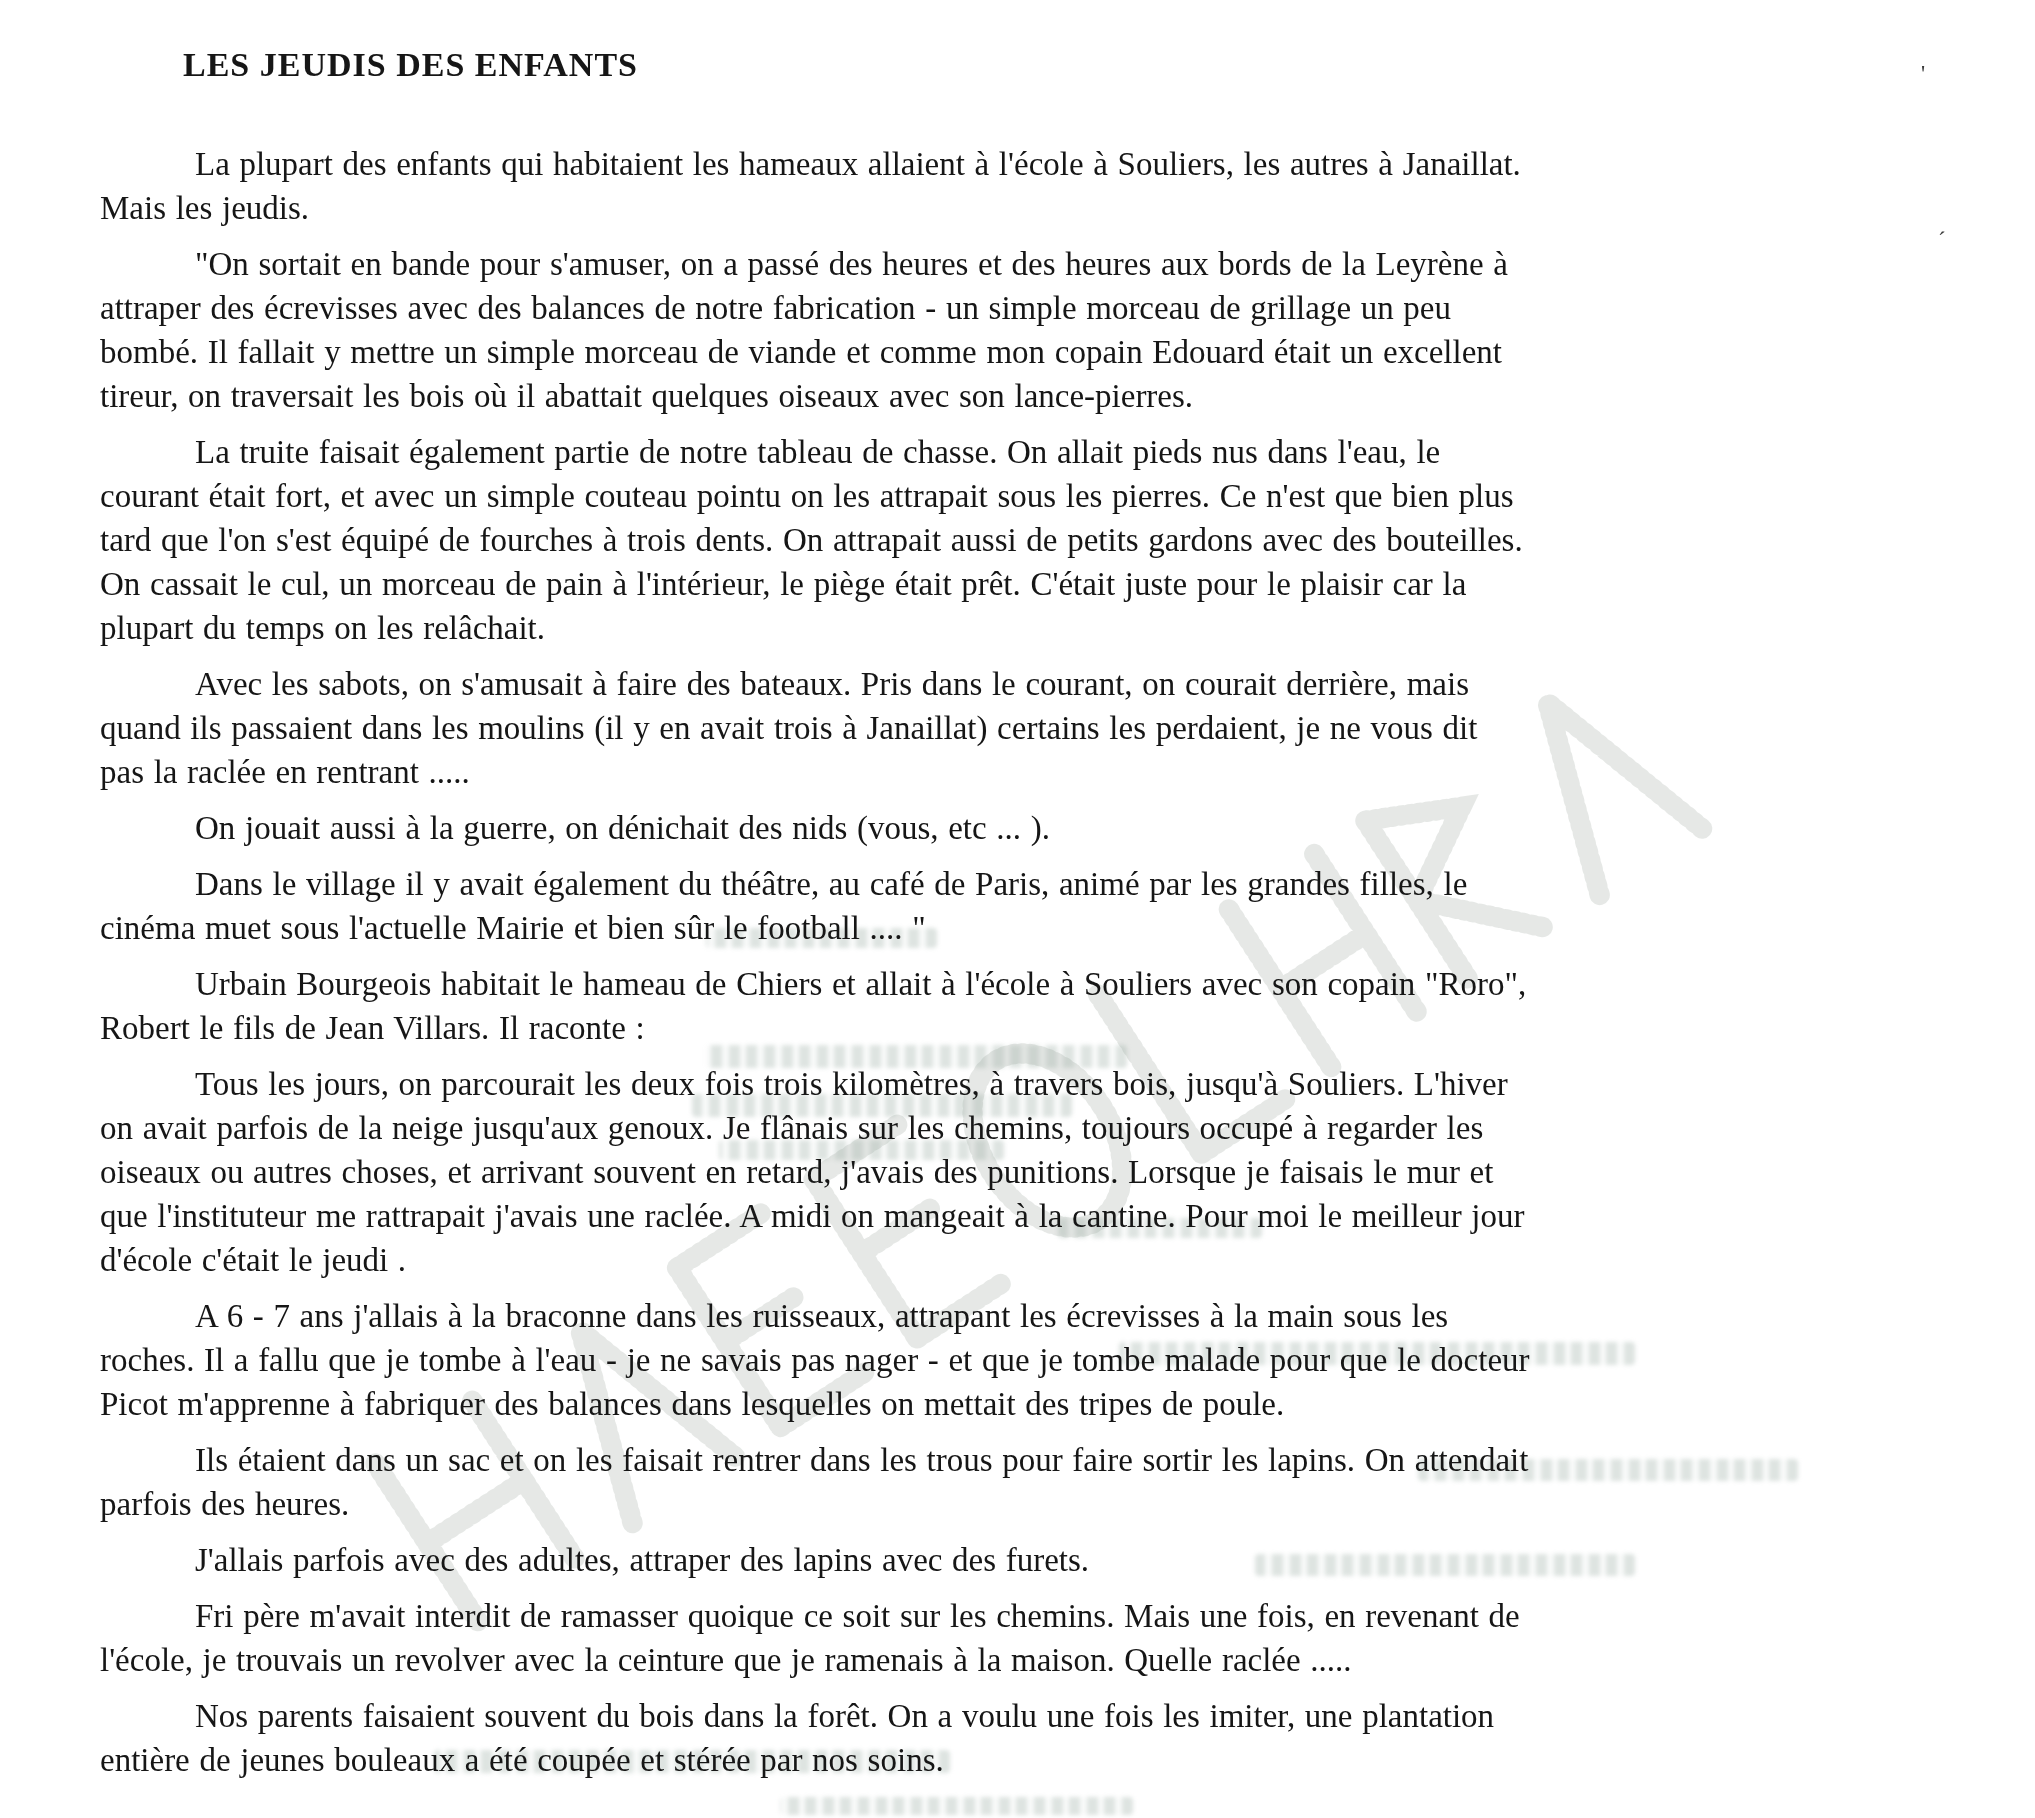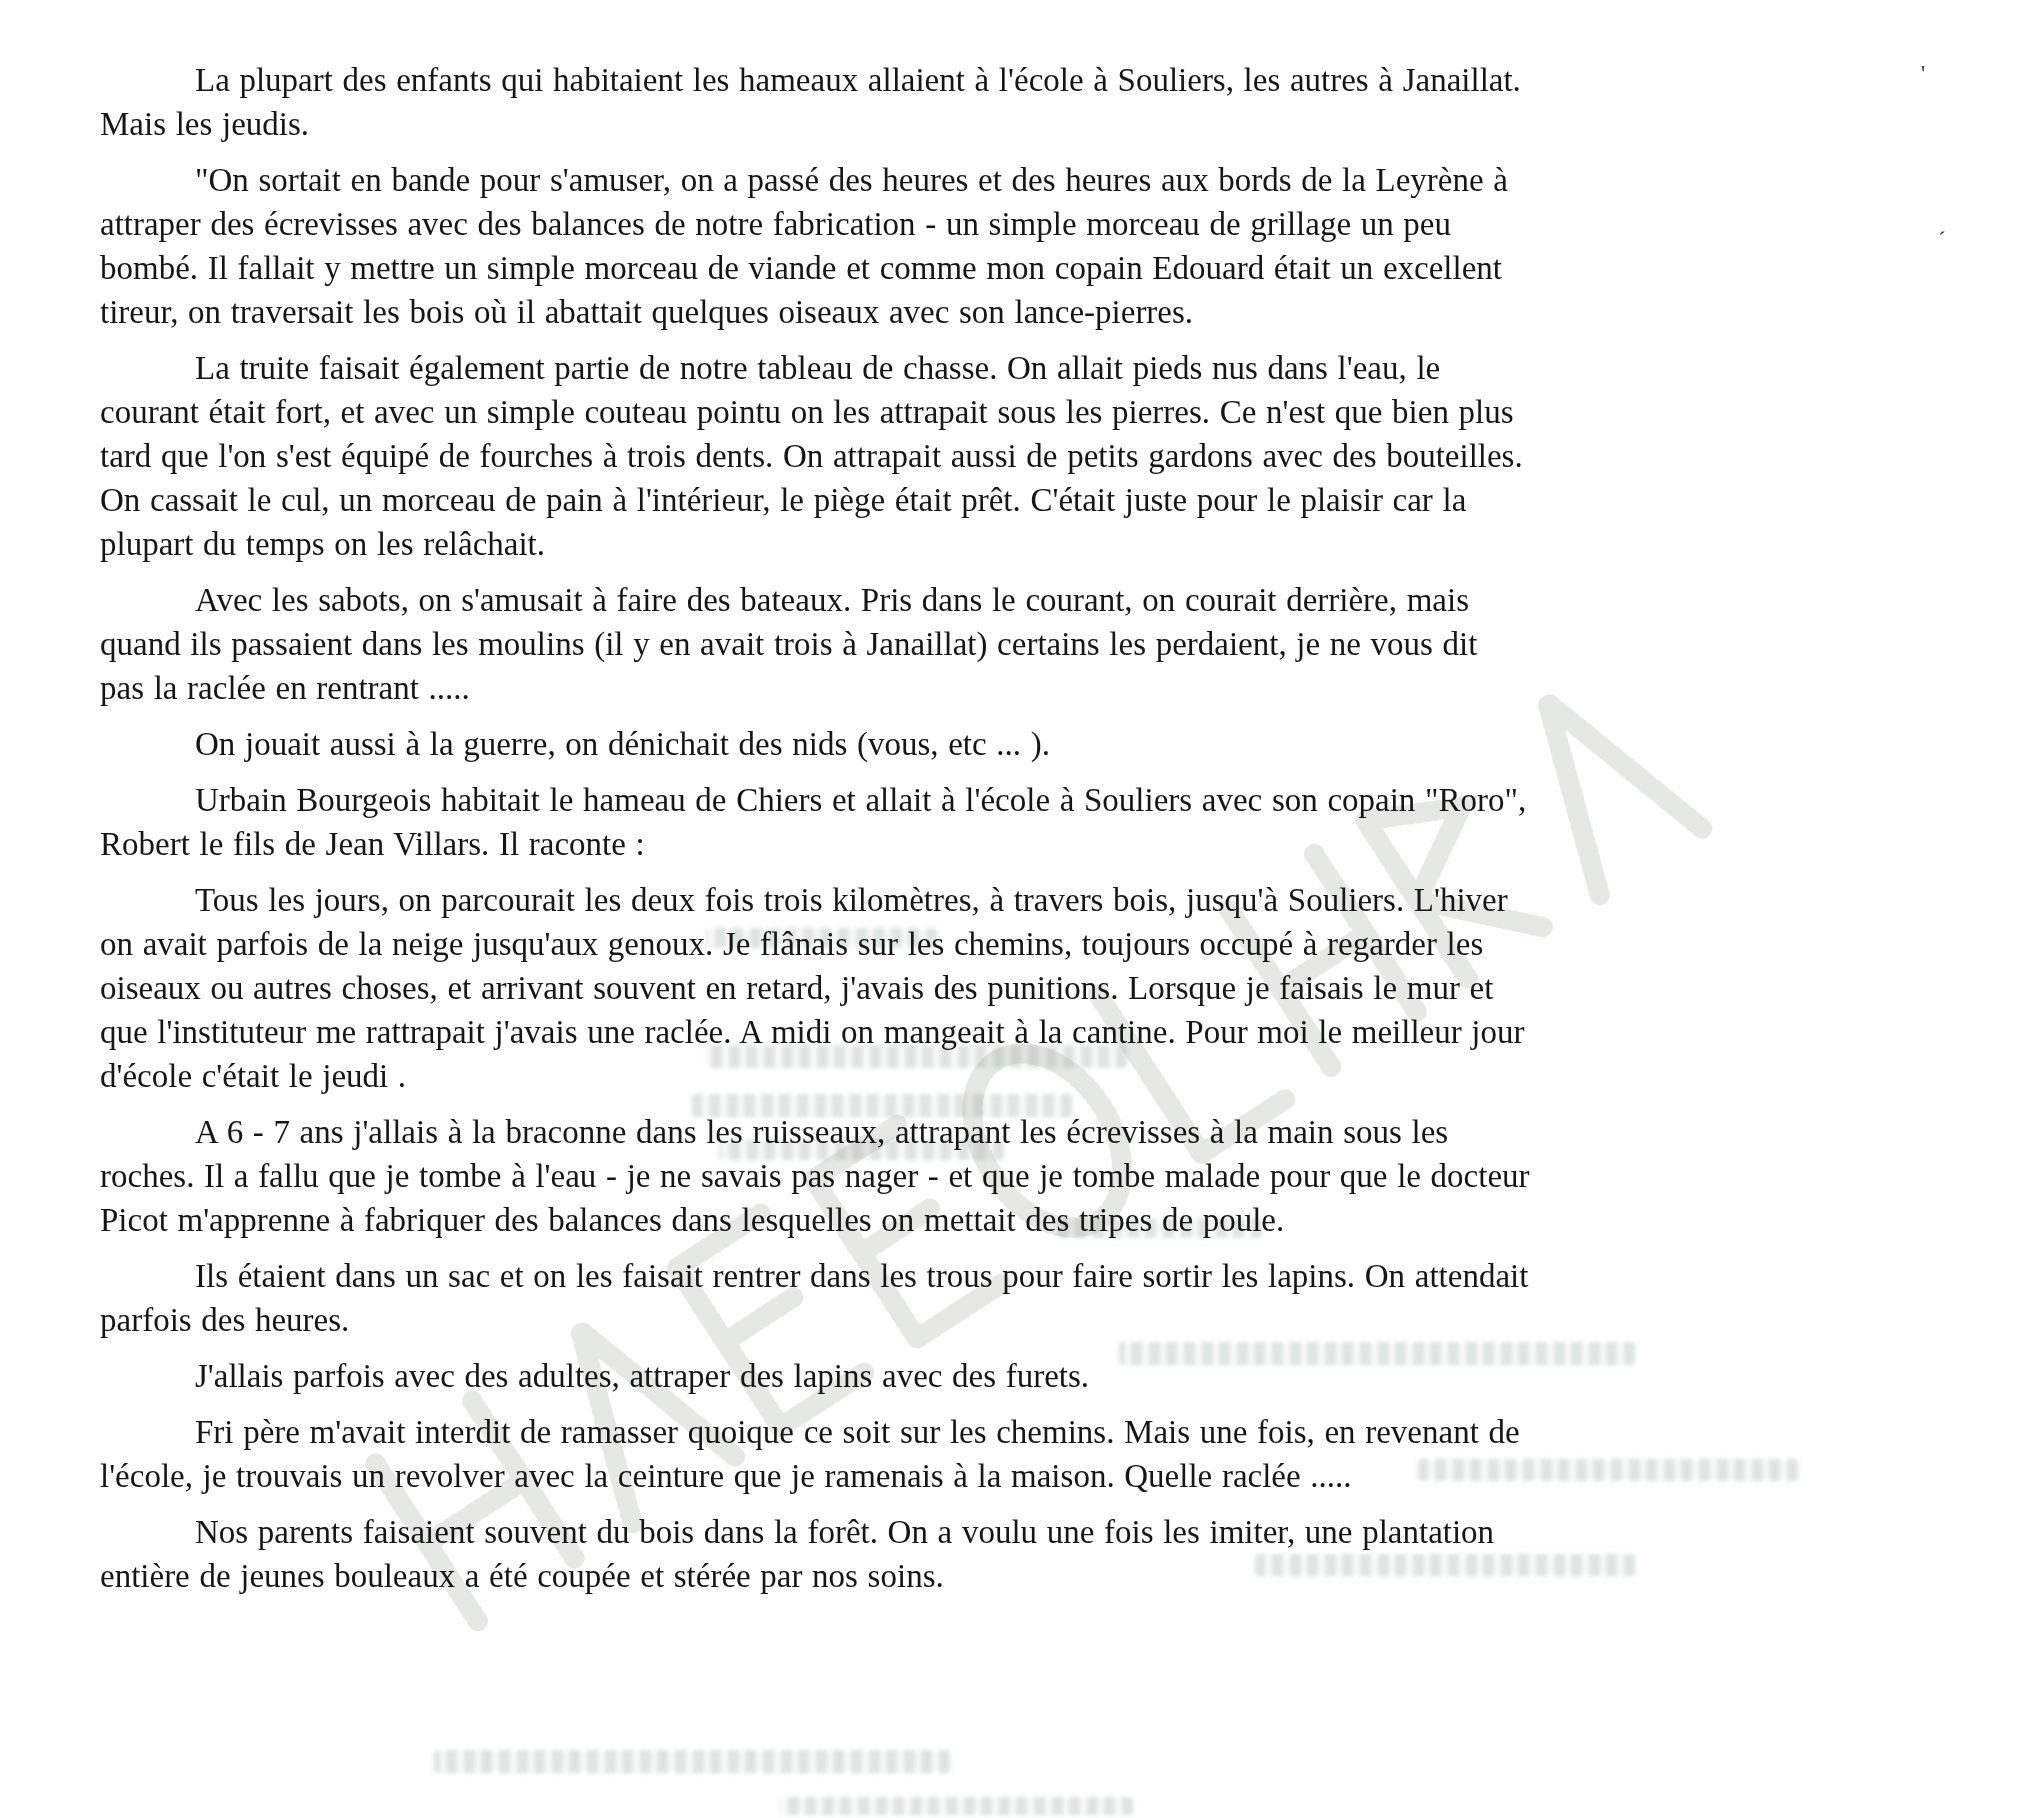--- a/index.html
+++ b/index.html
@@ -82,35 +82,38 @@
   <div class="bleed" style="left:1119px;top:1342px;width:516px;height:23px;"></div>
   <div class="bleed" style="left:1418px;top:1459px;width:380px;height:22px;"></div>
   <div class="bleed" style="left:1255px;top:1554px;width:380px;height:22px;"></div>
   <div class="bleed" style="left:434px;top:1750px;width:516px;height:23px;"></div>
   <div class="bleed" style="left:780px;top:1797px;width:353px;height:17.6px;"></div>
 
   <div class="speck" style="left:1921px;top:62px;">'</div>
   <div class="speck" style="left:1938px;top:229px;">´</div>
 
   <div class="page-content" style="color: rgb(22, 22, 22);">
+    <h1 class="doc-title">LES JEUDIS DES ENFANTS</h1>
     <p class="para">La plupart des enfants qui habitaient les hameaux allaient à l'école à Souliers, les autres à Janaillat.
 Mais les jeudis.</p>
     <p class="para">"On sortait en bande pour s'amuser, on a passé des heures et des heures aux bords de la Leyrène à
 attraper des écrevisses avec des balances de notre fabrication - un simple morceau de grillage un peu
 bombé. Il fallait y mettre un simple morceau de viande et comme mon copain Edouard était un excellent
 tireur, on traversait les bois où il abattait quelques oiseaux avec son lance-pierres.</p>
     <p class="para">La truite faisait également partie de notre tableau de chasse. On allait pieds nus dans l'eau, le
 courant était fort, et avec un simple couteau pointu on les attrapait sous les pierres. Ce n'est que bien plus
 tard que l'on s'est équipé de fourches à trois dents. On attrapait aussi de petits gardons avec des bouteilles.
 On cassait le cul, un morceau de pain à l'intérieur, le piège était prêt. C'était juste pour le plaisir car la
 plupart du temps on les relâchait.</p>
     <p class="para">Avec les sabots, on s'amusait à faire des bateaux. Pris dans le courant, on courait derrière, mais
 quand ils passaient dans les moulins (il y en avait trois à Janaillat) certains les perdaient, je ne vous dit
 pas la raclée en rentrant .....</p>
     <p class="para">On jouait aussi à la guerre, on dénichait des nids (vous, etc ... ).</p>
+    <p class="para">Dans le village il y avait également du théâtre, au café de Paris, animé par les grandes filles, le
+cinéma muet sous l'actuelle Mairie et bien sûr le football .... "</p>
     <p class="para">Urbain Bourgeois habitait le hameau de Chiers et allait à l'école à Souliers avec son copain "Roro",
 Robert le fils de Jean Villars. Il raconte :</p>
     <p class="para">Tous les jours, on parcourait les deux fois trois kilomètres, à travers bois, jusqu'à Souliers. L'hiver
 on avait parfois de la neige jusqu'aux genoux. Je flânais sur les chemins, toujours occupé à regarder les
 oiseaux ou autres choses, et arrivant souvent en retard, j'avais des punitions. Lorsque je faisais le mur et
 que l'instituteur me rattrapait j'avais une raclée. A midi on mangeait à la cantine. Pour moi le meilleur jour
 d'école c'était le jeudi .</p>
     <p class="para">A 6 - 7 ans j'allais à la braconne dans les ruisseaux, attrapant les écrevisses à la main sous les
 roches. Il a fallu que je tombe à l'eau - je ne savais pas nager - et que je tombe malade pour que le docteur
 Picot m'apprenne à fabriquer des balances dans lesquelles on mettait des tripes de poule.</p>

